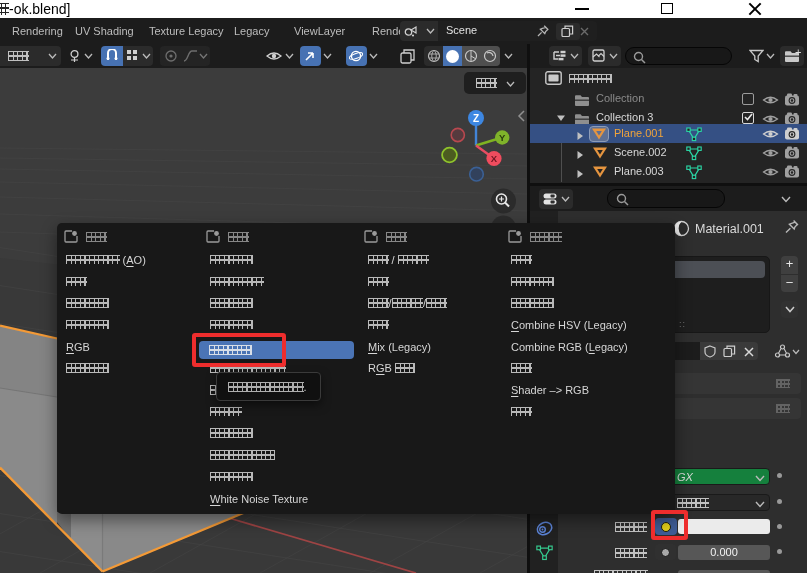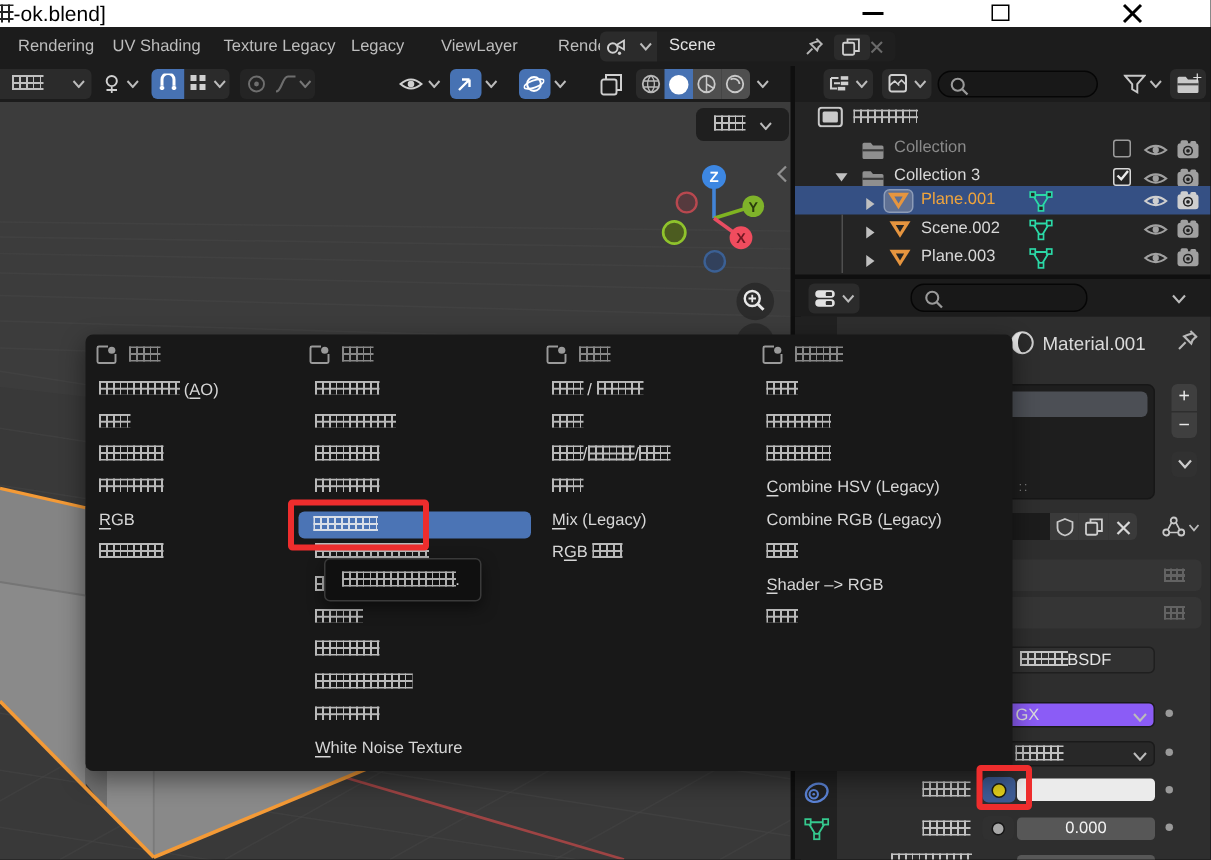--- a/index.html
+++ b/index.html
@@ -501,25 +501,22 @@
   <div class="abs" style="left:4px;top:162px;width:263px;height:21px;background:#353535;border-radius:4px;">
     <div class="abs" style="right:11px;top:6px;width:14px;height:9px;
       background:repeating-linear-gradient(to right,#636363 0 1.6px,transparent 1.6px 3.9px),repeating-linear-gradient(to bottom,#636363 0 1.6px,transparent 1.6px 3.9px);
       background-blend-mode:normal;"></div>
       </div>
   <div class="abs" style="left:4px;top:187px;width:263px;height:21px;background:#353535;border-radius:4px;">
     <div class="abs" style="right:11px;top:6px;width:14px;height:9px;
       background:repeating-linear-gradient(to right,#636363 0 1.6px,transparent 1.6px 3.9px),repeating-linear-gradient(to bottom,#636363 0 1.6px,transparent 1.6px 3.9px);"></div>
       </div>
 
-  <div class="abs" style="left:86px;top:220px;width:150px;height:18px;background:#313131;border:1px solid #1f1f1f;border-radius:4px;">
-    <div class="abs" style="left:59px;top:2px;color:#e3e3e3;"><span class="cj" style="width:31.5px;height:9.5px;vertical-align:-0.5px;"></span>BSDF</div>
-      </div>
-
-  <div class="abs" style="left:86px;top:257px;width:150px;height:17px;background:#8b5cf6;border:1px solid #1a1a1a;border-radius:4px;">
+
+  <div class="abs" style="left:86px;top:257px;width:150px;height:17px;background:#15803d;border:1px solid #1a1a1a;border-radius:4px;font-style:italic;">
     <div class="abs" style="left:56px;top:1.5px;color:#dcdcdc;">GX</div>
     <svg class="abs" style="left:134px;top:5.5px;" width="10" height="7">
           <path d="M1 1 L5 5.5 L9 1" fill="none" stroke="#bbb" stroke-width="1.4"></path>
         </svg>
       </div>
   <div class="abs" style="left:243px;top:262px;width:5px;height:5px;border-radius:50%;background:#999;"></div>
 
   <div class="abs" style="left:86px;top:283px;width:150px;height:17px;background:#282828;border:1px solid #1a1a1a;border-radius:4px;">
     <div class="abs" style="left:56px;top:2px;color:#dcdcdc;"><span class="cj" style="width:31.5px;height:9.5px;vertical-align:-0.5px;"></span></div>
     <svg class="abs" style="left:134px;top:5.5px;" width="10" height="7">

